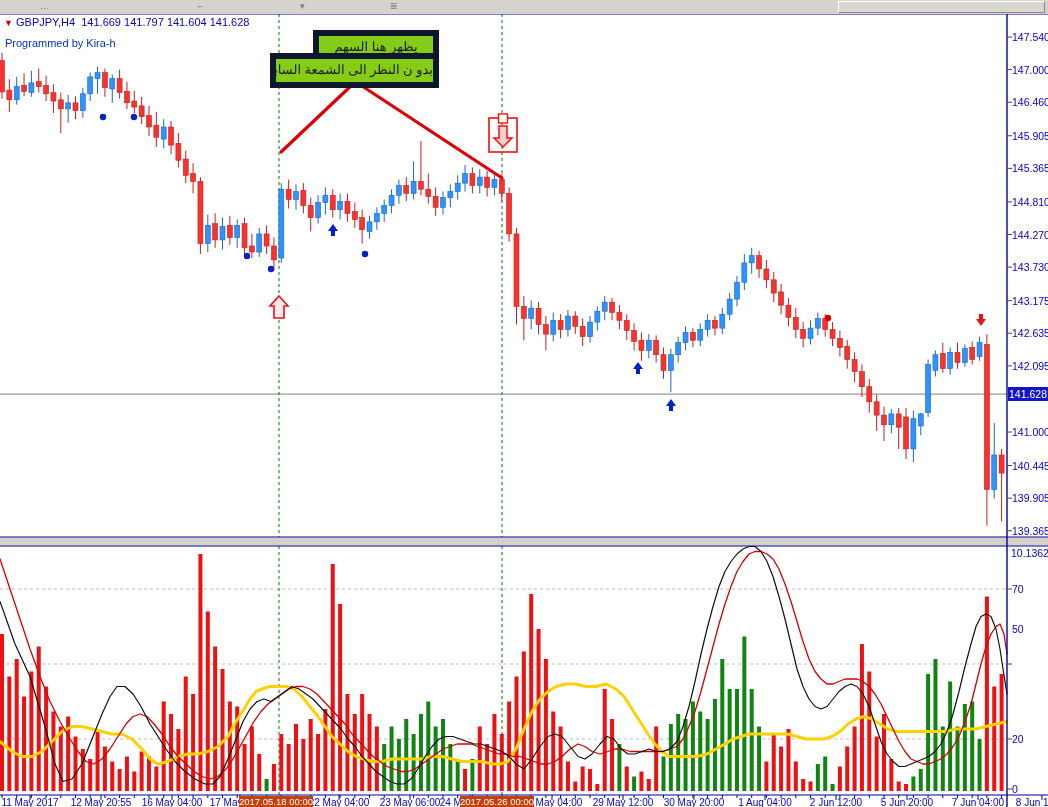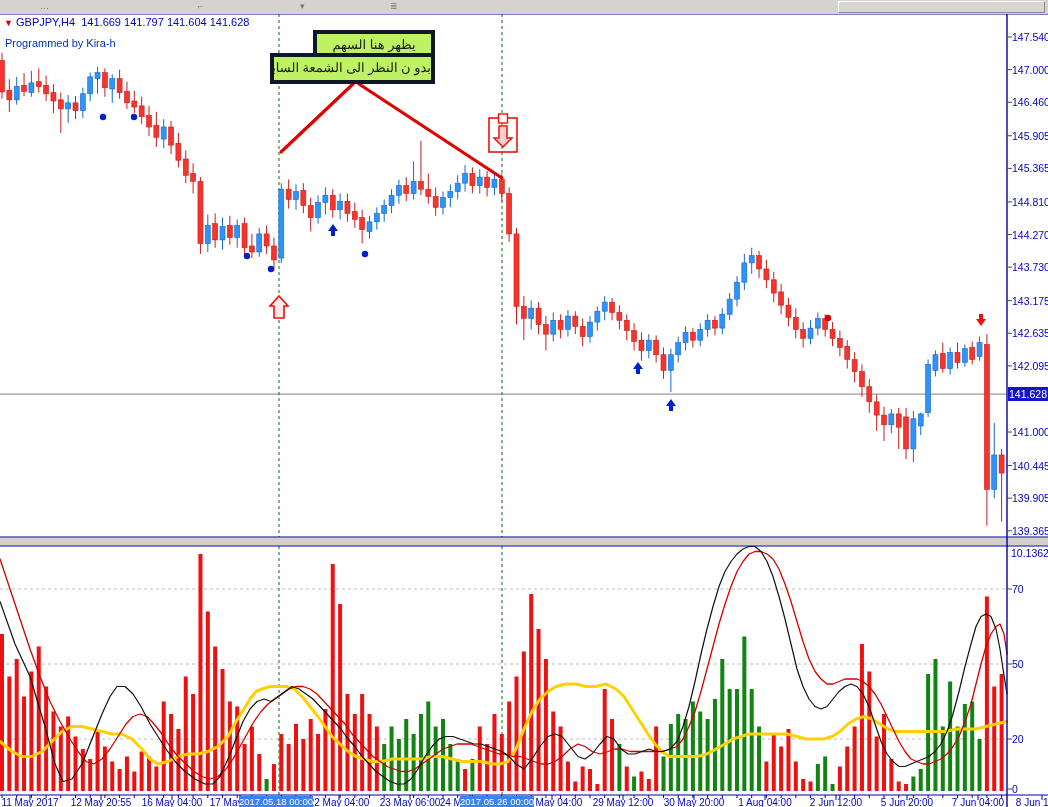--- a/index.html
+++ b/index.html
@@ -6,32 +6,32 @@
     background:#ffffff;font-family:"Liberation Sans",sans-serif;}
   #stage{position:relative;width:1048px;height:807px;background:#fff;}
   .topbar{position:absolute;left:0;top:0;width:1048px;height:14px;background:#d6d3ce;z-index:3;}
   .tb-icon{position:absolute;top:0;font-size:9px;color:#7a7a74;line-height:13px;}
   .tb-inset{position:absolute;left:838px;top:1px;width:205px;height:10px;background:#d9d6d0;
     border:1px solid;border-color:#ffffff #8a8a84 #8a8a84 #ffffff;}
   svg#gfx{position:absolute;left:0;top:0;z-index:1;}
   .symline{position:absolute;left:4px;top:16px;z-index:4;font-size:11px;color:#0000c8;white-space:pre;}
   .symline .arr{color:#cc0000;font-size:9px;}
   .watermark{position:absolute;left:5px;top:37px;z-index:4;font-size:11px;color:#0033cc;}
-  .ann{position:absolute;z-index:5;background:#bef264;border:4px solid #0f172a;color:#1a1a1a;
+  .ann{position:absolute;z-index:5;background:#84cc16;border:6px solid #0f172a;color:#1a1a1a;
     font-size:13px;line-height:21px;text-align:center;direction:rtl;white-space:nowrap;overflow:hidden;}
   .ann1{left:313px;top:30px;width:114px;height:22px;}
   .ann2{left:270px;top:53px;width:157px;height:23px;}
   .px-label{position:absolute;left:1012px;z-index:4;font-size:10.5px;color:#0000c8;white-space:nowrap;}
   .ind-max{position:absolute;left:1011px;top:547px;z-index:4;font-size:10.5px;color:#0000c8;}
   .bidbox{position:absolute;left:1008px;top:387px;width:40px;height:14px;z-index:5;background:#1414c8;
     color:#ffffff;font-size:10.5px;line-height:14px;text-align:center;}
   .ind-title{position:absolute;left:3px;top:548px;z-index:4;font-size:11px;color:#0000c8;white-space:pre;}
   .t-label{position:absolute;top:797px;z-index:4;font-size:10px;color:#0000c8;white-space:nowrap;
     transform:translateX(-50%);}
-  .t-hl{position:absolute;top:796px;z-index:5;font-size:9.5px;color:#ffffff;background:#3b82f6;
+  .t-hl{position:absolute;top:796px;z-index:5;font-size:9.5px;color:#ffffff;background:#c2410c;
     padding:0 0;line-height:11px;white-space:nowrap;transform:translateX(-50%);}
 </style>
 </head>
 <body>
 
 <div id="stage">
 
   <div class="topbar">
     <span class="tb-icon" style="left:40px">…</span>
     <span class="tb-icon" style="left:198px">⌐</span>
@@ -617,21 +617,21 @@
       <div class="px-label" style="top: 459.538px;">140.445</div>
       <div class="px-label" style="top: 492.154px;">139.905</div>
       <div class="px-label" style="top: 524.77px;">139.365</div>
     </div>
 
   <div class="bidbox">141.628</div>
 
   <div class="ind-max">10.1362</div>
   <div id="ind-axis">
       <div class="px-label" style="top: 583px;">70</div>
-      <div class="px-label" style="top: 658px;">50</div>
+      <div class="px-label" style="top: 623px;">50</div>
       <div class="px-label" style="top: 733px;">20</div>
       <div class="px-label" style="top: 783px;">0</div>
     </div>
 
   <div id="time-axis">
       <div class="t-label" style="left: 30px;">11 May 2017</div>
       <div class="t-label" style="left: 101px;">12 May 20:55</div>
       <div class="t-label" style="left: 172px;">16 May 04:00</div>
       <div class="t-label" style="left: 240px;">17 May 12:00</div>
       <div class="t-label" style="left: 339px;">22 May 04:00</div>

